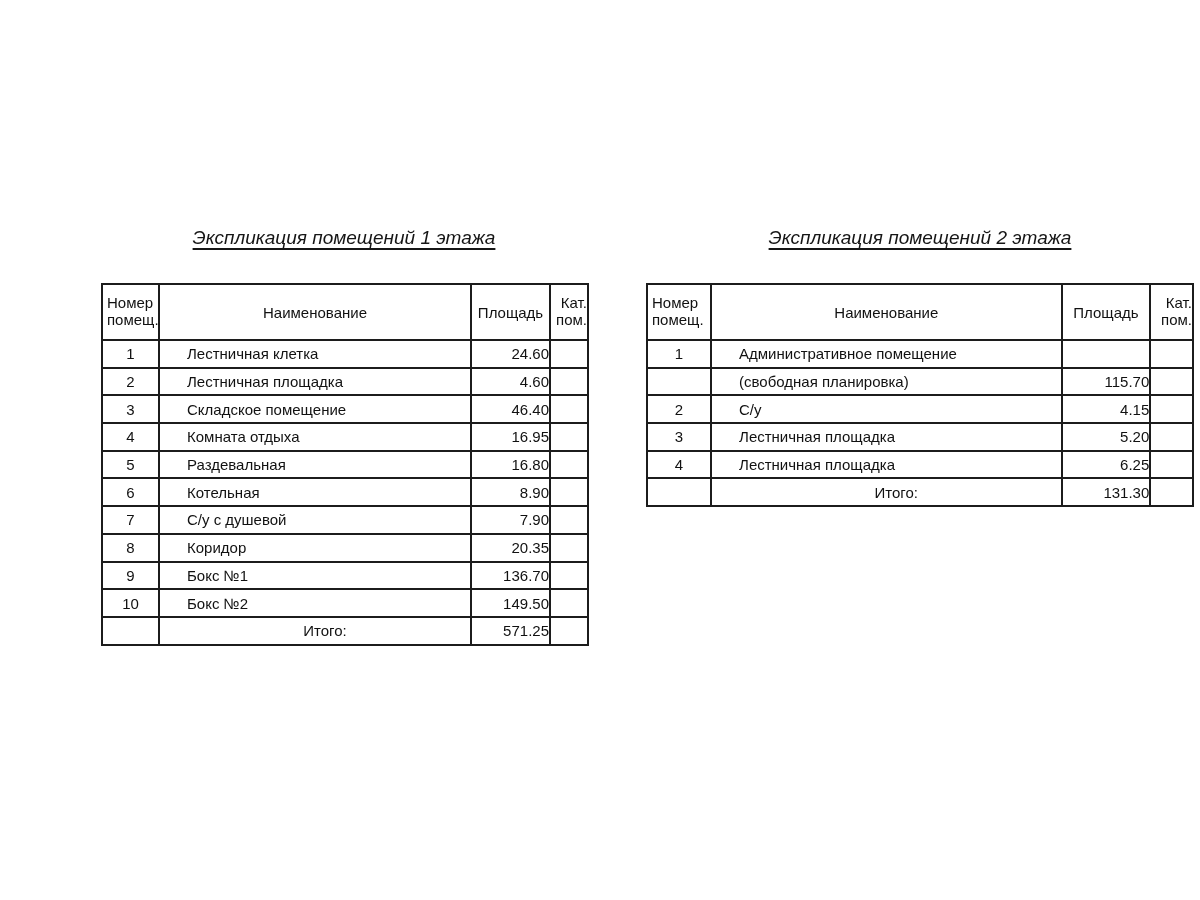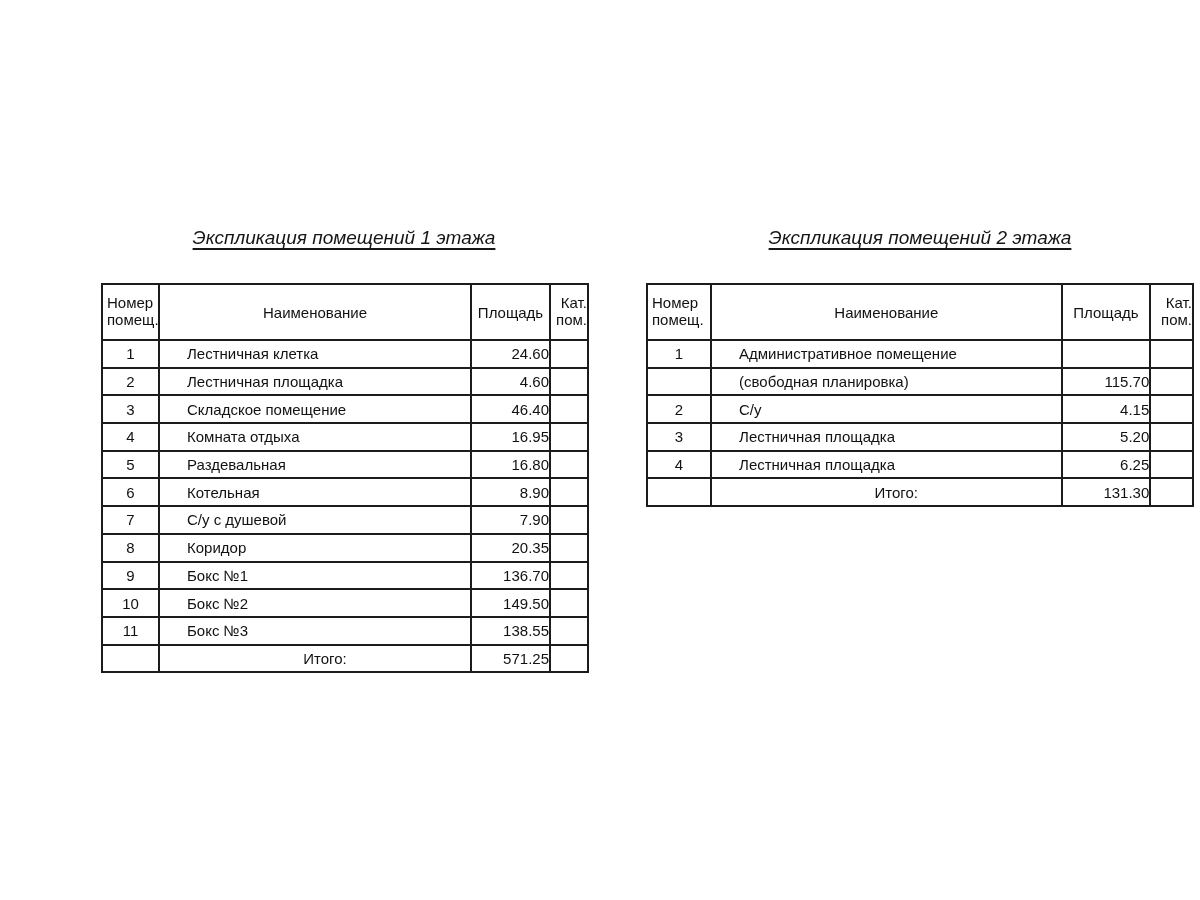--- a/index.html
+++ b/index.html
@@ -146,26 +146,20 @@
             <td class="cell-area">136.70</td>
             <td class="cell-category"></td>
           </tr>
           <tr>
             <td class="cell-number">10</td>
             <td class="cell-name">Бокс №2</td>
             <td class="cell-area">149.50</td>
             <td class="cell-category"></td>
           </tr>
           <tr>
-            <td class="cell-number">11</td>
-            <td class="cell-name">Бокс №3</td>
-            <td class="cell-area">138.55</td>
-            <td class="cell-category"></td>
-          </tr>
-          <tr>
             <td class="cell-number"></td>
             <td class="cell-name total-label">Итого:</td>
             <td class="cell-area">571.25</td>
             <td class="cell-category"></td>
           </tr>
         </tbody>
     </table>
   </div>
 
   <div class="explication" id="explication-2">

